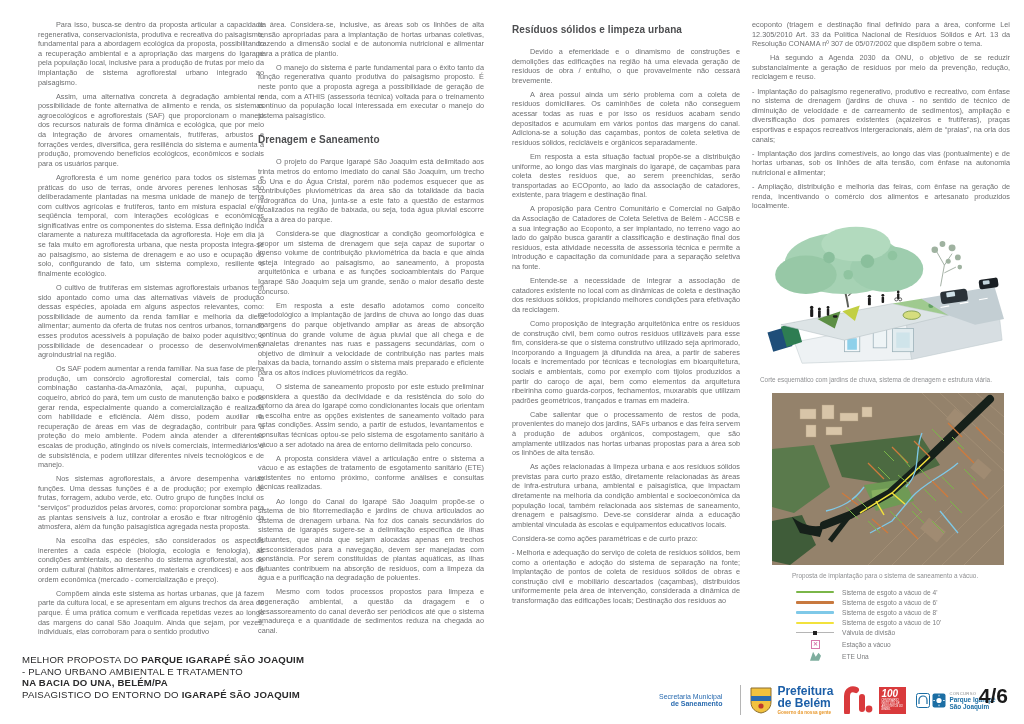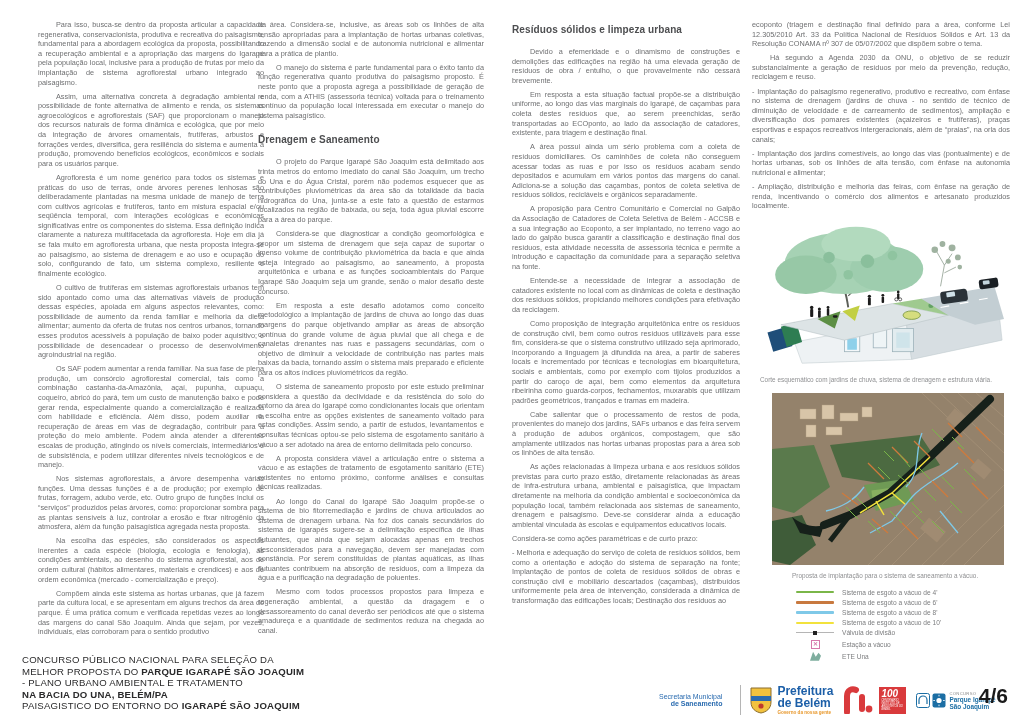--- a/index.html
+++ b/index.html
@@ -81,22 +81,22 @@
     <p>Em resposta a este desafio adotamos como conceito metodológico a implantação de jardins de chuva ao longo das duas margens do parque objetivando ampliar as áreas de absorção contínua do grande volume de água pluvial que ali chega e de canaletas drenantes nas ruas e passagens secundárias, com o objetivo de diminuir a velocidade de contribuição nas partes mais baixas da bacia, tornando assim o sistema mais preparado e eficiente para os altos índices pluviométricos da região.</p>
     <p>O sistema de saneamento proposto por este estudo preliminar considera a questão da declividade e da resistência do solo do entorno da área do Igarapé como condicionantes locais que orientam a escolha entre as opções existentes de saneamento voltado para estas condições. Assim sendo, a partir de estudos, levantamentos e consultas técnicas optou-se pelo sistema de esgotamento sanitário à vácuo a ser adotado na área de entorno delimitada pelo concurso.</p>
     <p>A proposta considera viável a articulação entre o sistema a vácuo e as estações de tratamento de esgotamento sanitário (ETE) existentes no entorno próximo, conforme análises e consultas técnicas realizadas.</p>
     <p>Ao longo do Canal do Igarapé São Joaquim propõe-se o sistema de bio fitorremediação e jardins de chuva articulados ao sistema de drenagem urbana. Na foz dos canais secundários do sistema de igarapés sugere-se a delimitação específica de ilhas flutuantes, que ainda que sejam alocadas apenas em trechos desconsiderados para a navegação, devem ser manejadas com constância. Por serem constituídas de plantas aquáticas, as ilhas flutuantes contribuem na absorção de resíduos, com a limpeza da água e a purificação na degradação de poluentes.</p>
     <p>Mesmo com todos processos propostos para limpeza e regeneração ambiental, a questão da dragagem e o desassoreamento do canal deverão ser periódicos até que o sistema amadureça e a quantidade de sedimentos reduza na chegada ao canal.</p>
   </div>
 
   <div class="col" id="col3">
     <h2 class="first">Resíduos sólidos e limpeza urbana</h2>
     <p>Devido a efemeridade e o dinamismo de construções e demolições das edificações na região há uma elevada geração de resíduos de obra / entulho, o que provavelmente não cessará brevemente.</p>
+    <p>A área possui ainda um sério problema com a coleta de resíduos domiciliares. Os caminhões de coleta não conseguem acessar todas as ruas e por isso os resíduos acabam sendo depositados e acumulam em vários pontos das margens do canal. Adiciona-se a solução das caçambas, pontos de coleta seletiva de resíduos sólidos, recicláveis e orgânicos separadamente.</p>
     <p>Em resposta a esta situação factual propõe-se a distribuição uniforme, ao longo das vias marginais do igarapé, de caçambas para coleta destes resíduos que, ao serem preenchidas, serão transportadas ao ECOponto, ao lado da associação de catadores, existente, para triagem e destinação final.</p>
-    <p>A área possui ainda um sério problema com a coleta de resíduos domiciliares. Os caminhões de coleta não conseguem acessar todas as ruas e por isso os resíduos acabam sendo depositados e acumulam em vários pontos das margens do canal. Adiciona-se a solução das caçambas, pontos de coleta seletiva de resíduos sólidos, recicláveis e orgânicos separadamente.</p>
     <p>A proposição para Centro Comunitário e Comercial no Galpão da Associação de Catadores de Coleta Seletiva de Belém - ACCSB e a sua integração ao Ecoponto, a ser implantado, no terreno vago ao lado do galpão busca garantir a classificação e destinação final dos resíduos, esta atividade necessita de assessoria técnica e permite a introdução e capacitação da comunidade para a separação seletiva na fonte.</p>
     <p>Entende-se a necessidade de integrar a associação de catadores existente no local com as dinâmicas de coleta e destinação dos resíduos sólidos, propiciando melhores condições para efetivação da reciclagem.</p>
     <p>Como proposição de integração arquitetônica entre os resíduos de construção civil, bem como outros resíduos utilizáveis para esse fim, considera-se que o sistema construtivo utilizado seja aprimorado, incorporando a linguagem já difundida na área, a partir de saberes locais e incrementado por técnicas e tecnologias em bioarquitetura, sociais e ambientais, como por exemplo com tijolos produzidos a partir do caroço de açaí, bem como elementos da arquitetura ribeirinha como guarda-corpos, fechamentos, muxarabis que utilizam padrões geométricos, trançados e tramas em madeira.</p>
     <p>Cabe salientar que o processamento de restos de poda, provenientes do manejo dos jardins, SAFs urbanos e das feira servem à produção de adubos orgânicos, compostagem, que são amplamente utilizados nas hortas urbanas propostas para a área sob os linhões de alta tensão.</p>
     <p>As ações relacionadas à limpeza urbana e aos resíduos sólidos previstas para curto prazo estão, diretamente relacionadas às áreas de infra-estrutura urbana, ambiental e paisagística, que impactam diretamente na melhoria da condição ambiental e socioeconômica da população local, também relacionada aos sistemas de saneamento, drenagem e paisagismo. Deve-se considerar ainda a educação ambiental vinculada às escolas e equipamentos educativos locais.</p>
     <p class="bullet">Considera-se como ações paramétricas e de curto prazo:</p>
     <p class="bullet">- Melhoria e adequação do serviço de coleta de resíduos sólidos, bem como a orientação e adoção do sistema de separação na fonte; Implantação de pontos de coleta de resíduos sólidos de obras e construção civil e mobiliário descartados (caçambas), distribuídos uniformemente pela área de intervenção, considerada a dinâmica de transformação das edificações locais; Destinação dos resíduos ao</p>
   </div>
 
   <div class="col" id="col4">
@@ -331,21 +331,20 @@
             <span class="legend-swatch">
               <span class="sw-ete" style="background: rgb(127, 174, 159);"></span>
             </span>
             <span class="legend-label">ETE Una</span>
           </div>
         </div>
     </div>
   </div>
 
   <div id="footer-title">
-    <div class="line"><span>CONCURSO PÚBLICO NACIONAL PARA SELEÇÃO DA</span><span class="b"></span></div>
     <div class="line"><span>MELHOR PROPOSTA DO </span><span class="b">PARQUE IGARAPÉ SÃO JOAQUIM</span></div>
     <div class="line"><span>- PLANO URBANO AMBIENTAL E TRATAMENTO</span><span class="b"></span></div>
     <div class="line"><span></span><span class="b">NA BACIA DO UNA, BELÉM/PA</span></div>
     <div class="line"><span>PAISAGISTICO DO ENTORNO DO </span><span class="b">IGARAPÉ SÃO JOAQUIM</span></div>
   </div>
 
   <div id="footer-bar">
     <div class="logo" id="logo-secretaria">
       <span class="l1">Secretaria Municipal</span>
       <span class="l2">de Saneamento</span>

